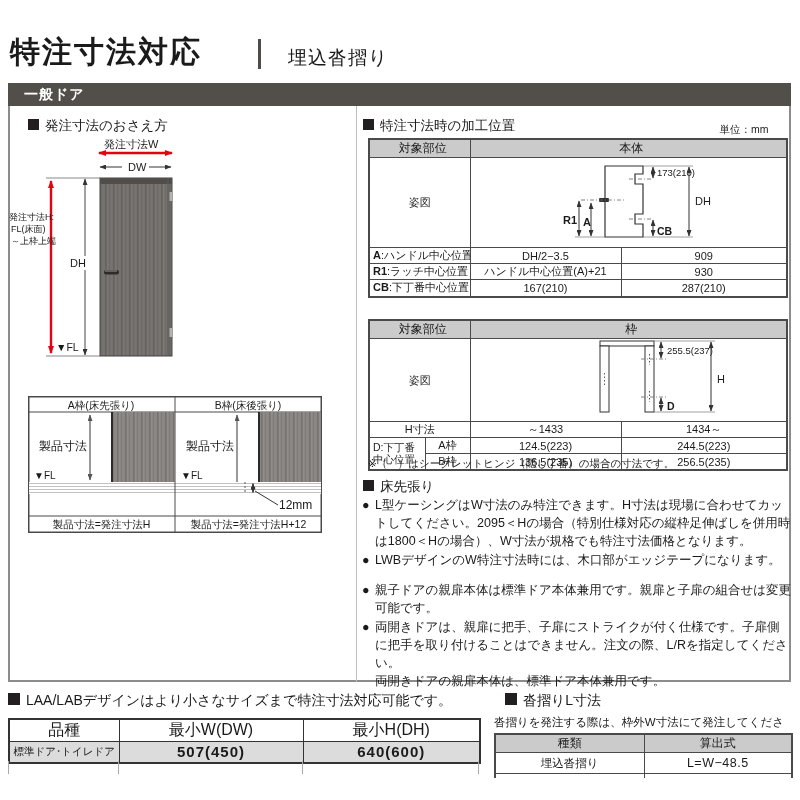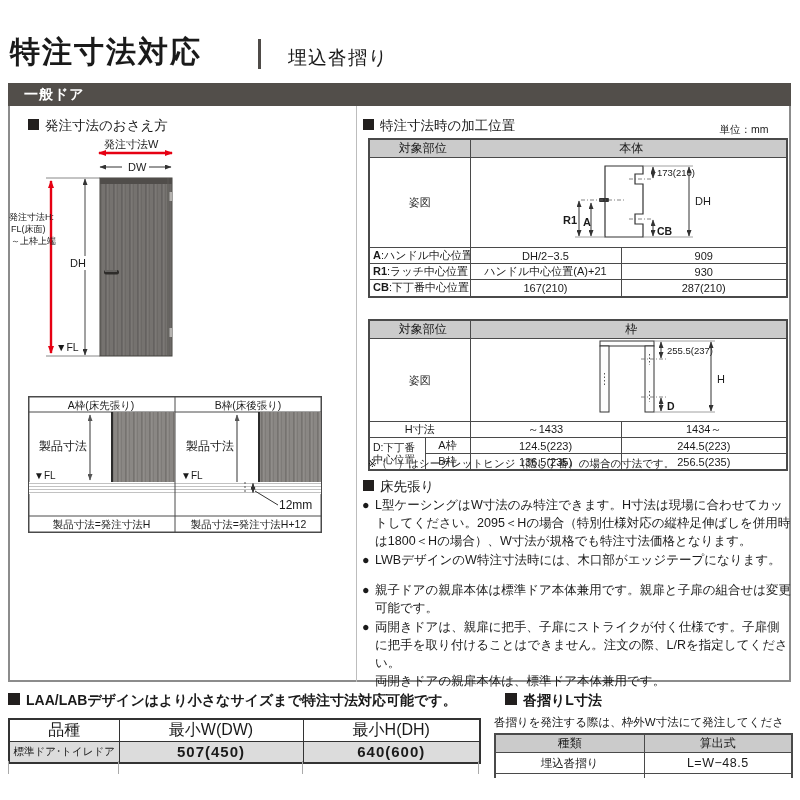--- a/index.html
+++ b/index.html
@@ -17,21 +17,21 @@
                  font-size:14px; font-weight:bold; line-height:23px; padding-left:16px; letter-spacing:1px; }
 
   
   .main-box { position:absolute; left:8px; top:80px; width:783px; height:576px;
               border-left:2px solid #8c8c8c; border-right:2px solid #8c8c8c; border-bottom:2px solid #8c8c8c; }
   .col-divider { position:absolute; left:356px; top:80px; width:1px; height:576px; background:#bdbdbd; }
 
   
   .sec-title { position:absolute; font-size:13.5px; font-weight:500; white-space:nowrap; }
   .sec-title .sq { display:inline-block; width:11px; height:11px; background:#221f1e; margin-right:6px; }
-  .big-title { position:absolute; font-size:14px; font-weight:bold; white-space:nowrap; }
+  .big-title { position:absolute; font-size:14px; font-weight:normal; white-space:nowrap; }
   .big-title .sq { display:inline-block; width:12px; height:12px; background:#221f1e; margin-right:6px; }
   .unit-label { position:absolute; left:700px; top:97px; width:88px; text-align:center; font-size:10.5px; }
 
   svg text { font-family:"Liberation Sans","DejaVu Sans",sans-serif; fill:#1a1a1a; }
 
   .abs-svg { position:absolute; }
 
   
   table.spec { border-collapse:collapse; table-layout:fixed; background:#fff; }
   table.spec td { border:1px solid #4a4a4a; font-size:11px; text-align:center; vertical-align:middle; padding:0 2px; overflow:hidden; }

